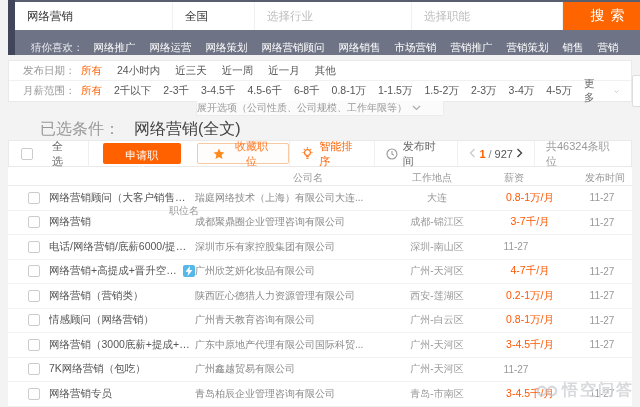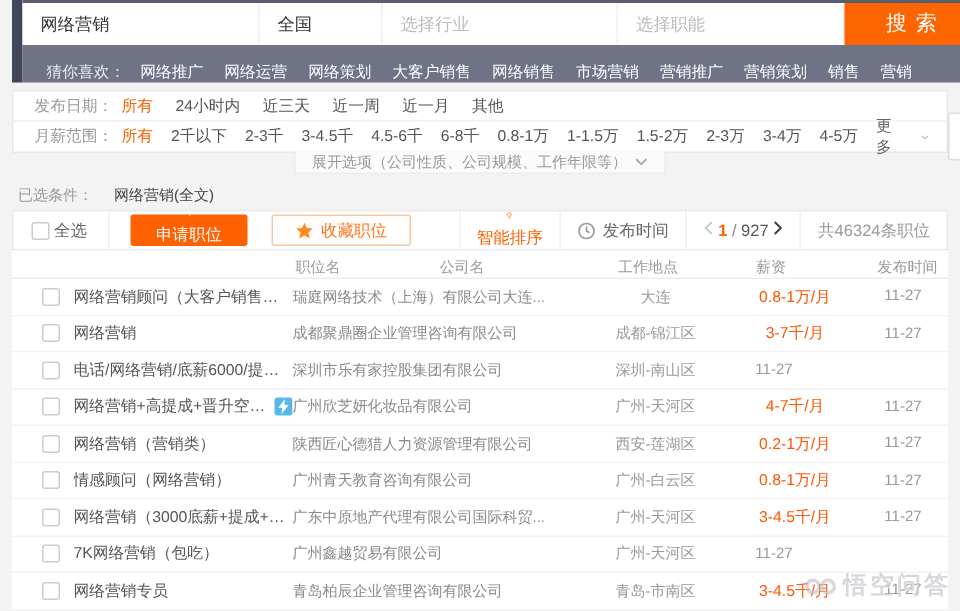--- a/index.html
+++ b/index.html
@@ -28,36 +28,36 @@
   .filter-row:first-child { border-bottom:1px solid #f1f1f1; }
   .f-label { color:#999; width:72px; padding-left:14px; flex:none; }
   .f-opts { display:flex; align-items:center; }
   .f-opt { color:#555; margin-right:15px; cursor:pointer; white-space:nowrap; }
   .f-opt.selected { color:#ff6000; }
   .salary-opts .f-opt { margin-right:12px; }
   .f-right { margin-left:auto; display:flex; align-items:center; padding-right:12px; }
   .more-link { color:#666; display:flex; align-items:center; gap:17px; cursor:pointer; margin-right:13px; }
   .multi-btn { color:#888; border:1px solid #ddd; padding:1px 6px; border-radius:2px; cursor:pointer; background:#fff; font-size:10.5px; font-family:inherit; }
 
-  .expand-tab { width:248px; margin:-1px auto 0; height:15px; background:#fbfbfb; border:1px solid #ececec; border-top:none; color:#999; font-size:10px; display:flex; align-items:center; justify-content:center; gap:5px; cursor:pointer; }
-
-  
-  .selected-row { display:flex; align-items:flex-end; height:18px; margin-top:3px; padding-left:12px; font-size:10px; }
+  .expand-tab { width:248px; margin:-1px auto 0; height:15px; background:#fbfbfb; border:1px solid #ececec; border-top:none; color:#999; font-size:10px; display:flex; align-items:center; justify-content:flex-start; gap:5px; cursor:pointer; }
+
+  
+  .selected-row { display:flex; align-items:flex-start; height:18px; margin-top:3px; padding-left:40px; font-size:16px; }
   .sel-label { color:#999; margin-right:14px; }
   .sel-value { color:#444; }
 
   
   .toolbar { width:624px; margin:3px 0 0 8px; background:#fff; border:1px solid #e9e9e9; height:27px; display:flex; align-items:center; font-size:11px; }
   .checkbox { width:12px; height:12px; border:1px solid #ccc; border-radius:2px; background:#fff; display:inline-block; flex:none; cursor:pointer; }
-  .tb-selectall { display:flex; align-items:center; gap:3px; padding:0 14px 0 12px; color:#666; height:100%; border-right:1px solid #f0f0f0; }
+  .tb-selectall { display:flex; align-items:center; gap:19px; padding:0 14px 0 12px; color:#666; height:100%; border-right:1px solid #f0f0f0; }
   .btn-apply { margin-left:14px; background:#ff6000; color:#fff; border:none; border-radius:2px; height:21px; padding:0 17px; font-size:11px; display:inline-flex; align-items:center; gap:5px; cursor:pointer; font-family:inherit;flex-direction:column; }
   .btn-fav { margin-left:16px; background:#fffdfb; color:#ff7722; border:1px solid #f7c9a3; border-radius:2px; height:21px; padding:0 15px; font-size:11px; display:inline-flex; align-items:center; gap:5px; cursor:pointer; font-family:inherit; }
   .tb-right { margin-left:auto; display:flex; align-items:center; height:100%; }
   .tb-item { display:flex; align-items:center; gap:5px; padding:0 11px; height:100%; border-left:1px solid #f0f0f0; cursor:pointer; }
-  .tb-sort { color:#ff6000;flex-direction:column; }
+  .tb-sort { color:#ff6000; }
   .tb-time { color:#666; }
   .pager { gap:3px; }
   .pg-prev svg polyline { stroke:#ccc; }
   .pg-next svg polyline { stroke:#444; }
   .pg-cur { color:#ff6000; font-weight:bold; }
   .pg-sep { color:#888; }
   .pg-total { color:#555; }
   .tb-count { color:#999; cursor:default; }
 
   
@@ -89,21 +89,21 @@
       <div class="sfield ph ind">选择行业</div>
       <div class="sfield ph job">选择职能</div>
       <button class="search-btn">搜索</button>
     </div>
     <div class="suggestbar">
       <span class="suggest-label">猜你喜欢：</span>
       <span id="suggest-tags" style="display:flex;">
           <span class="tag">网络推广</span>
           <span class="tag">网络运营</span>
           <span class="tag">网络策划</span>
-          <span class="tag">大客户销售</span>
+          <span class="tag">网络营销顾问</span>
           <span class="tag">网络销售</span>
           <span class="tag">市场营销</span>
           <span class="tag">营销推广</span>
           <span class="tag">营销策划</span>
           <span class="tag">销售</span>
           <span class="tag">营销</span>
         </span>
     </div>
   </div>
 
@@ -207,21 +207,21 @@
         <span class="pg-next"><svg width="7" height="10" viewBox="0 0 7 10">
               <polyline points="1.5,1 5.5,5 1.5,9" fill="none" stroke-width="1.4"></polyline>
             </svg></span>
       </span>
       <span class="tb-item tb-count">共46324条职位</span>
     </span>
   </div>
 
   <div class="job-table">
     <div class="table-header" id="table-header">
-        <span style="left: 204px;">职位名</span>
+        <span style="left: 176px; margin-top: 33px;">职位名</span>
         <span style="left: 300px;">公司名</span>
         <span style="left: 424px;">工作地点</span>
         <span style="left: 506px;">薪资</span>
         <span style="left: 597px;">发布时间</span>
       </div>
     <div id="rows">
         <div class="jrow">
           <span class="checkbox"></span>
           <span class="c-title">
             <span class="t-text">网络营销顾问（大客户销售，开发商业...</span>

